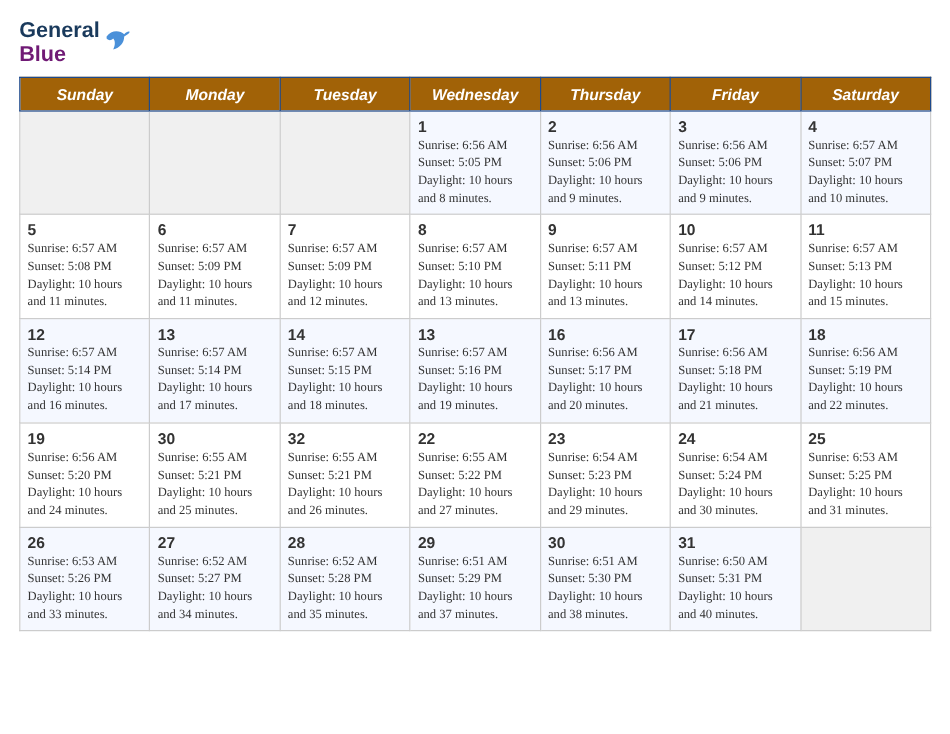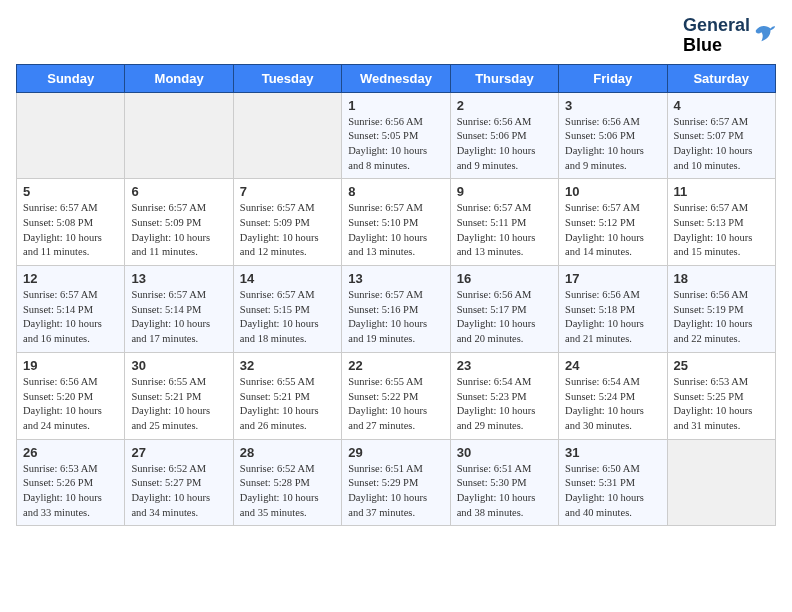--- a/index.html
+++ b/index.html
@@ -6,21 +6,21 @@
     body {
       font-family: Arial, sans-serif;
       background: #fff;
       width: 792px;
       min-height: 612px;
       padding: 16px;
     }
     .header {
       display: flex;
       align-items: flex-start;
-      justify-content: flex-end;
+      justify-content: flex-start;
       margin-bottom: 8px;
     }
     .logo {
       display: flex;
       flex-direction: column;
       align-items: flex-start;
     }
     .logo-row {
       display: flex;
       align-items: center;
@@ -36,26 +36,27 @@
     .subtitle {
       font-size: 16px;
       color: #444;
     }
     .calendar {
       width: 100%;
       border-collapse: collapse;
       border: 1px solid #ccc;
     }
     .calendar th {
-      background: #3b82f6;
+      background: #a16207;
       color: #fff;
       text-align: center;
       padding: 6px 4px;
       font-size: 13px;
       border: 1px solid #1e4a8c;
+      font-style: italic;
     }
     .calendar td {
       vertical-align: top;
       padding: 5px 6px;
       border: 1px solid #ccc;
       width: 108px;
       min-height: 80px;
       background: #fff;
       font-size: 11px;
       color: #333;
@@ -83,21 +84,21 @@
     }
   </style>
 </head>
 <body>
 
 <div class="header">
   <div class="logo">
     <div class="logo-row">
       <div>
         <div style="font-size:18px;font-weight:bold;color:#1a3a5c;line-height:1.1;">General</div>
-        <div style="font-size:18px;font-weight:bold;color:#000000;line-height:1.1;">Blue</div>
+        <div style="font-size:18px;font-weight:bold;color:#701a75;line-height:1.1;">Blue</div>
       </div>
       <div style="margin-left:4px;color:#4a90d9;font-size:26px;line-height:1;"><svg width="22" height="22" viewBox="0 0 24 24" fill="#4a90d9">
             <path d="M2 8 C6 2, 14 2, 18 6 C20 4, 22 3, 23 4 C22 6, 20 7, 18 8 C18 14, 14 18, 8 20 C10 16, 10 12, 8 10 C6 12, 4 12, 2 10 Z"></path>
           </svg></div>
     </div>
   </div>
   <div class="title-area">
     <div class="main-title"></div>
     <div class="subtitle"></div>
   </div>

